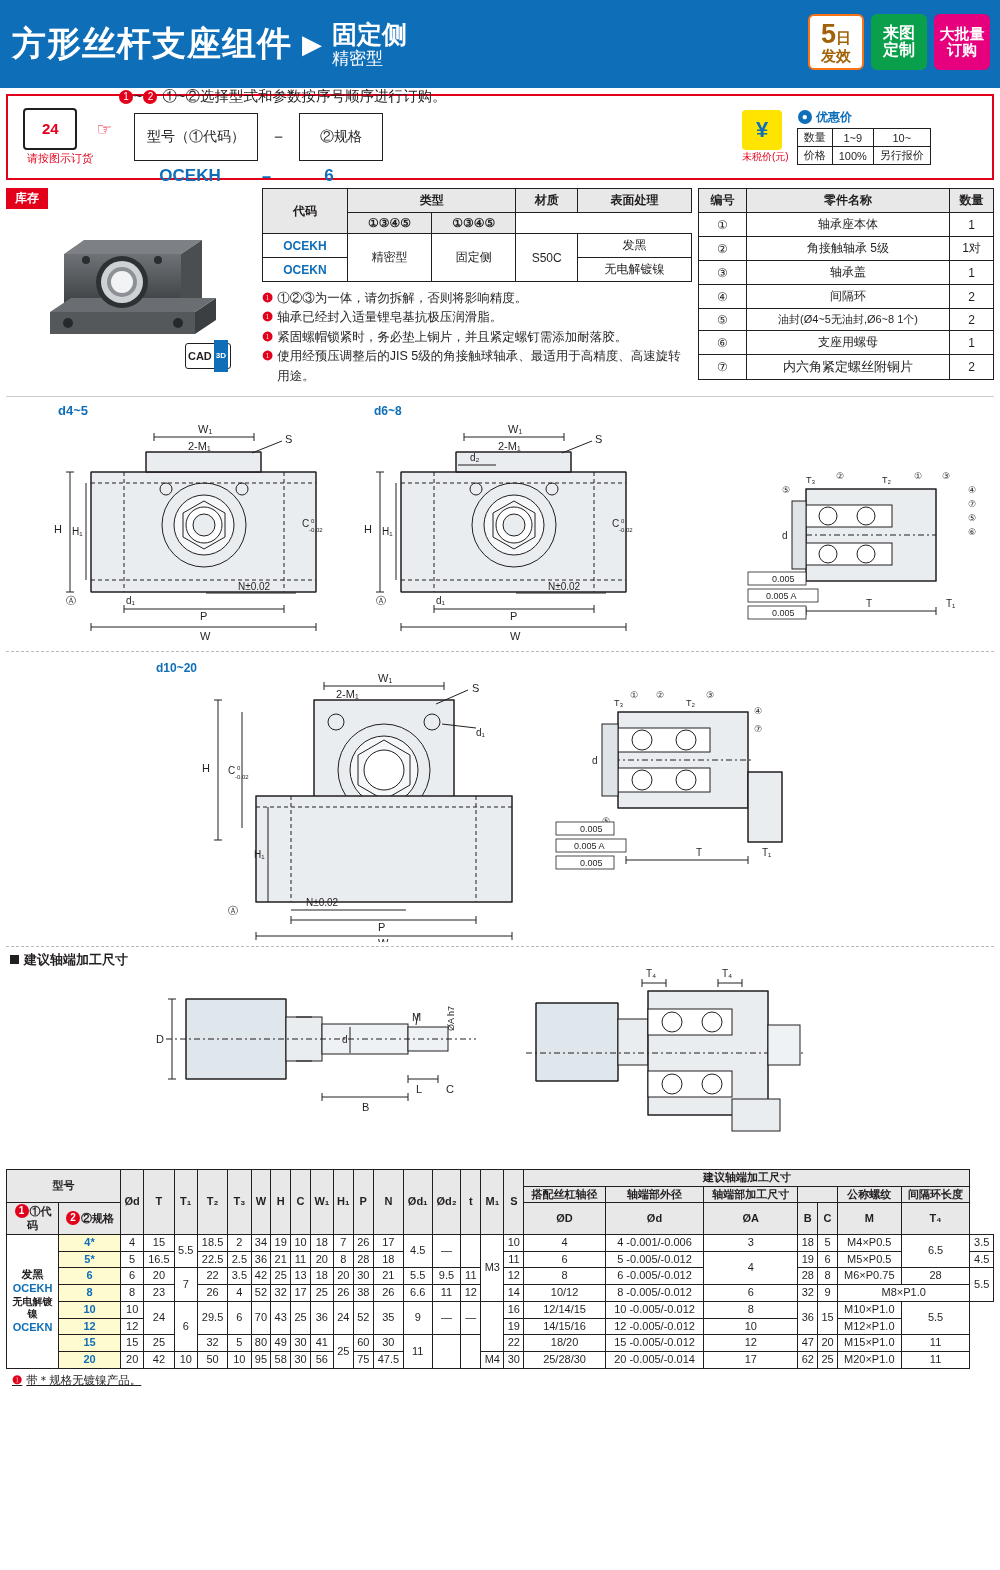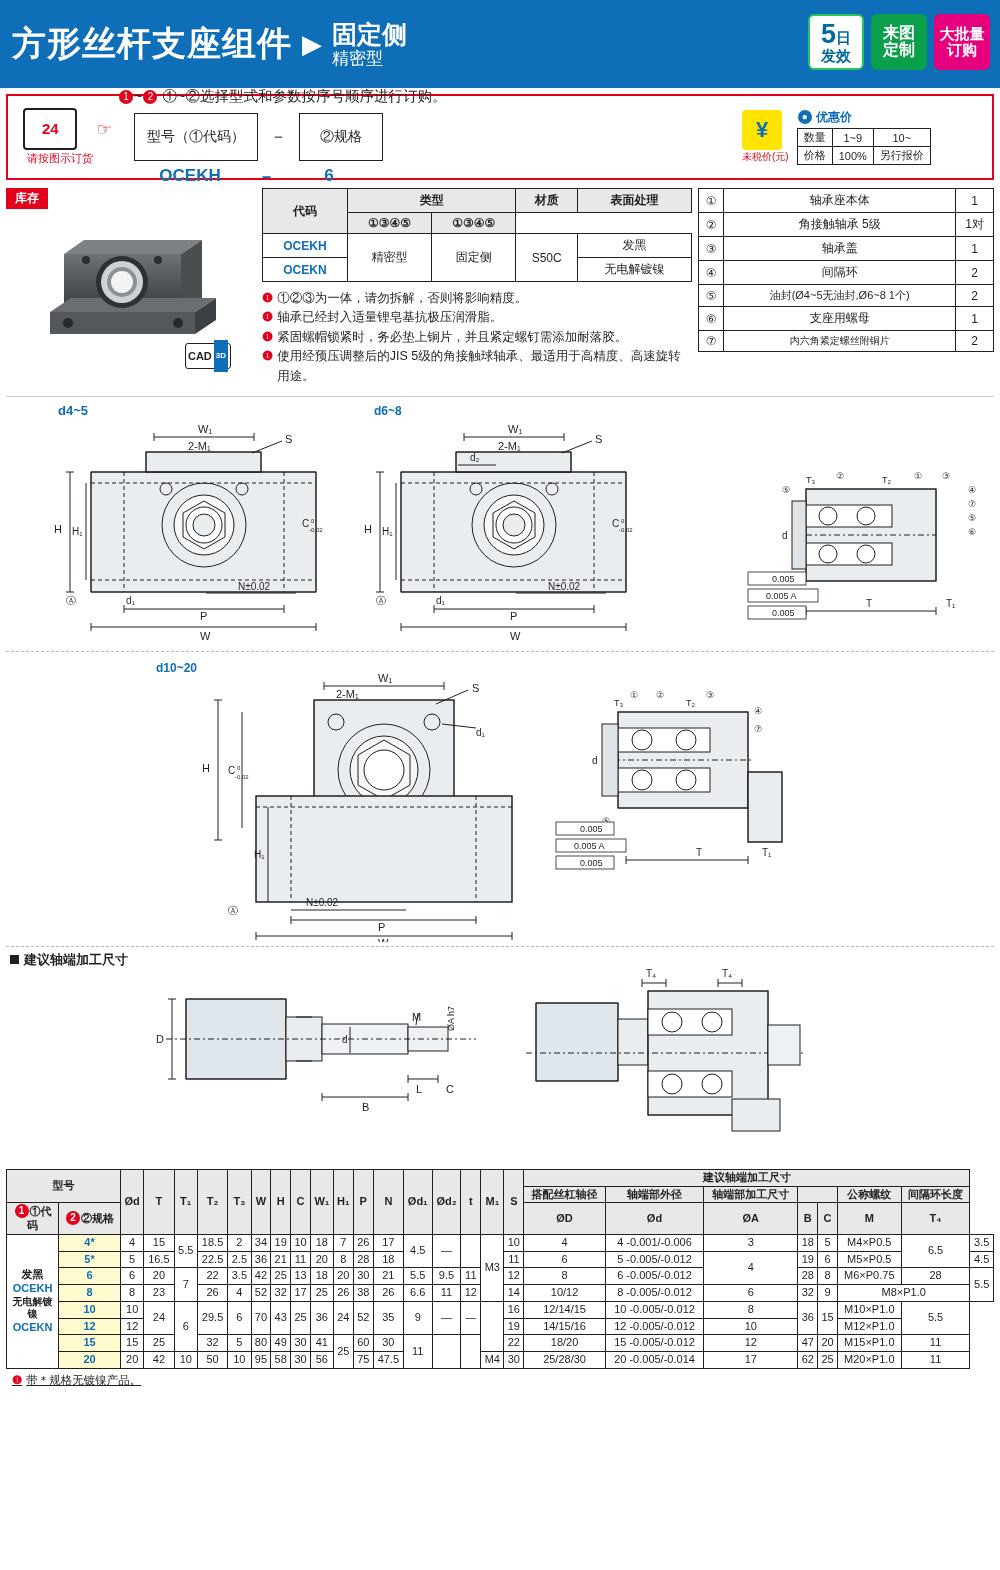--- a/index.html
+++ b/index.html
@@ -14,21 +14,21 @@
   
   .header { height:88px; background:#0e6eb8; display:flex; align-items:center; padding:0 12px; position:relative; }
   .hdr-title { color:#fff; font-size:34px; font-weight:bold; letter-spacing:1px; }
   .hdr-arrow { color:#fff; font-size:26px; margin:0 10px; }
   .hdr-sub { color:#fff; line-height:1.15; }
   .hdr-sub .l1 { font-size:25px; font-weight:bold; }
   .hdr-sub .l2 { font-size:17px; }
   .hdr-badges { position:absolute; right:10px; top:14px; display:flex; gap:7px; }
   .badge { width:56px; height:56px; border-radius:6px; background:#fff; display:flex; flex-direction:column;
            align-items:center; justify-content:center; font-weight:bold; line-height:1.05; }
-  .badge.red { color:#0369a1; border:2px solid #22c55e; font-size:15px; }
+  .badge.red { color:#a16207; border:2px solid #f97316; font-size:15px; }
   .badge.red .big { font-size:27px; }
   .badge.green { background:#0aa04b; color:#fff; font-size:16px; border:2px solid #0aa04b; }
   .badge.pink { background:#e6007e; color:#fff; font-size:15px; border:2px solid #e6007e; }
 
   
   .order-bar { margin:6px 6px 0 6px; border:2px solid #e2001a; height:86px; display:flex; align-items:center; position:relative; }
   .phone-box { width:104px; text-align:center; font-size:11px; color:#e2001a; line-height:1.2; }
   .phone-ico { width:54px; height:42px; border:2px solid #231f20; border-radius:4px; margin:0 auto 2px auto;
                position:relative; font-size:15px; font-weight:bold; display:flex; align-items:center; justify-content:center; }
   .hand { color:#e2001a; font-size:17px; margin-left:4px; }
@@ -252,20 +252,25 @@
         <div>
             <span class="nmark">❶</span>
             <span>使用经预压调整后的JIS 5级的角接触球轴承、最适用于高精度、高速旋转用途。</span>
           </div>
       </div>
     </div>
 
     <div class="parts-col">
       <table class="t2">
         <tbody>
+            <tr>
+          <th style="width:48px">编号</th>
+          <th>零件名称</th>
+          <th style="width:44px">数量</th>
+        </tr>
         <tr>
               <td>①</td>
               <td class="name">轴承座本体</td>
               <td>1</td>
             </tr>
         <tr>
               <td>②</td>
               <td class="name">角接触轴承 5级</td>
               <td>1对</td>
             </tr>
@@ -284,21 +289,21 @@
               <td class="name" style="font-size:11px">油封(Ø4~5无油封,Ø6~8 1个)</td>
               <td>2</td>
             </tr>
         <tr>
               <td>⑥</td>
               <td class="name">支座用螺母</td>
               <td>1</td>
             </tr>
         <tr>
               <td>⑦</td>
-              <td class="name" style="font-size:10px">内六角紧定螺丝附铜片</td>
+              <td class="name" style="font-size:13px">内六角紧定螺丝附铜片</td>
               <td>2</td>
             </tr>
       </tbody>
         </table>
     </div>
   </div>
 
   <div class="drawings">
 
     <div class="drow">

